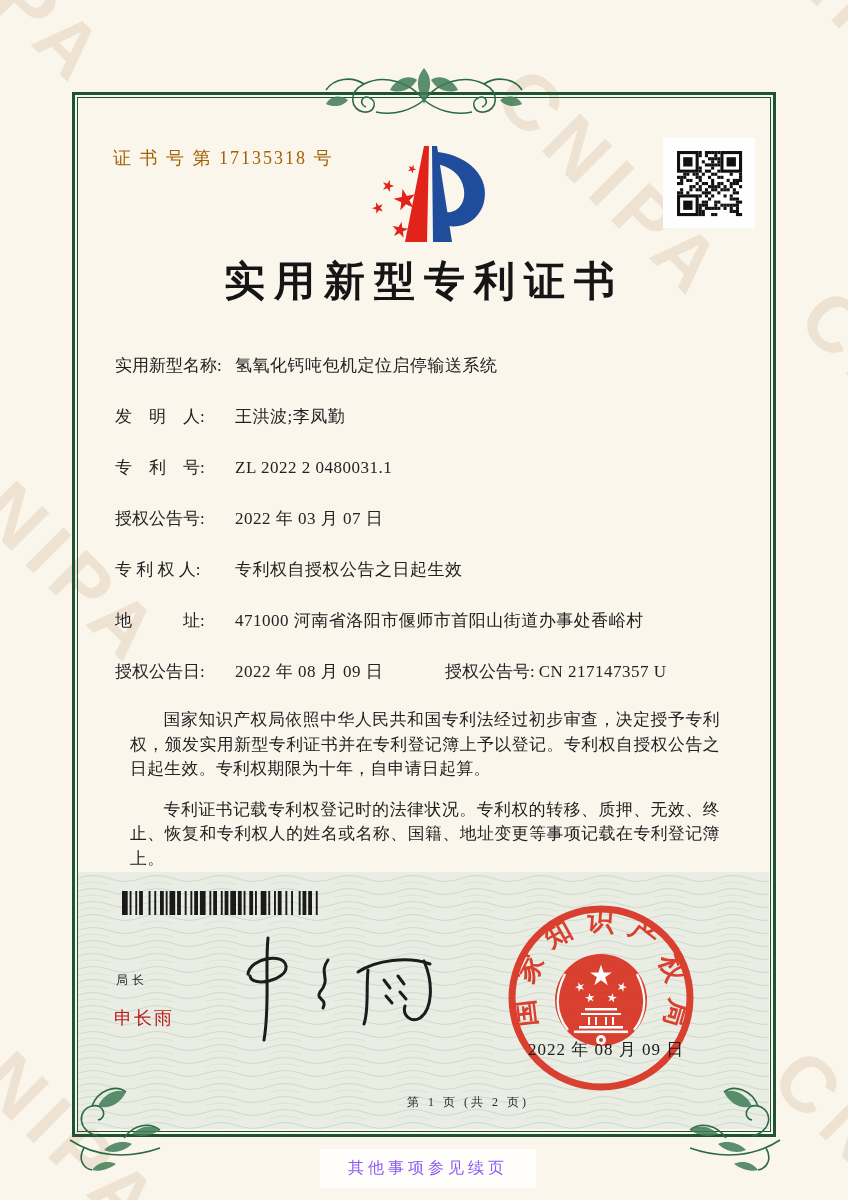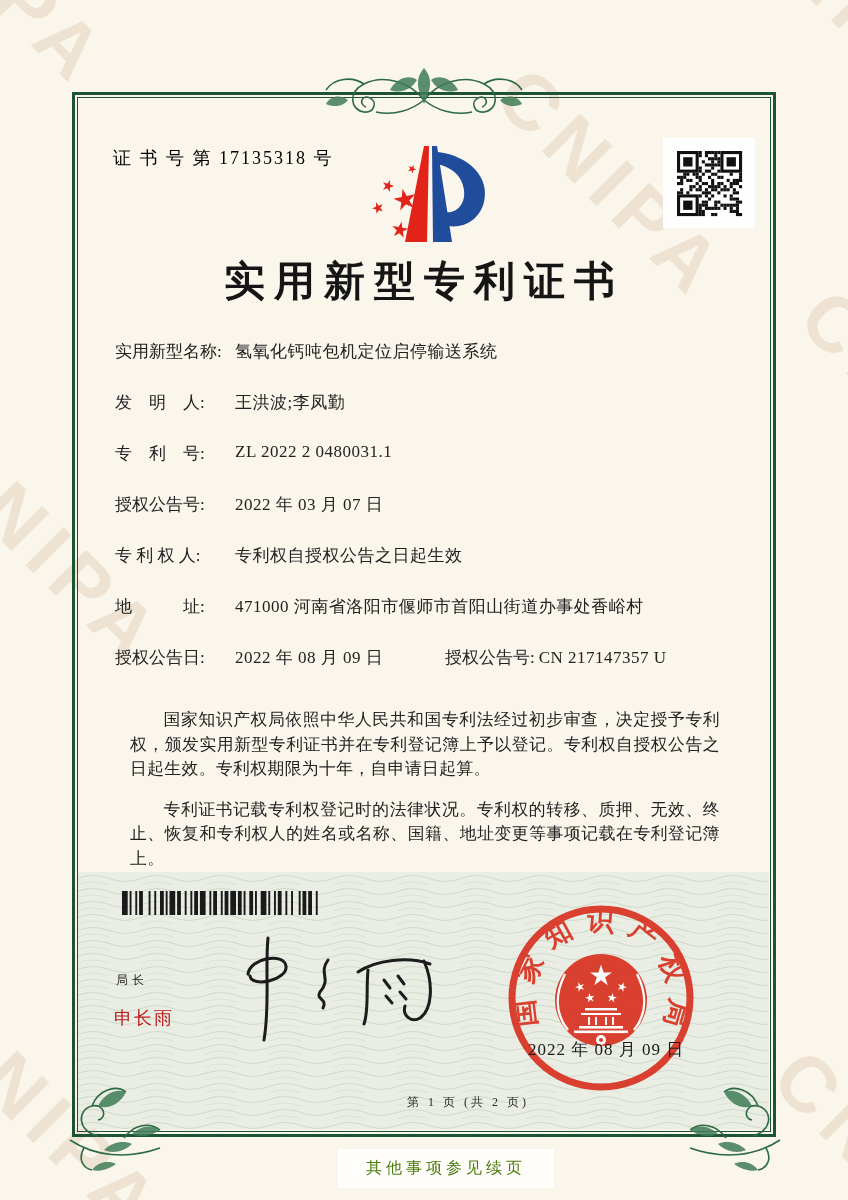--- a/index.html
+++ b/index.html
@@ -9,46 +9,46 @@
   .wm{position:absolute;font-family:"Liberation Sans","DejaVu Sans",sans-serif;
       font-weight:700;font-size:78px;letter-spacing:10px;color:rgba(205,178,144,0.28);
       transform:rotate(45deg);white-space:nowrap;pointer-events:none;}
   
   .frame{position:absolute;left:72px;top:92px;width:698px;height:1039px;
          border:3px solid #1d5434;}
   .frame::after{content:"";position:absolute;inset:2px;border:1px solid #1d5434;}
   
   .band{position:absolute;left:77px;top:872px;width:692px;height:257px;}
   
-  .cert-no{position:absolute;left:113px;top:146px;font-size:18px;letter-spacing:2px;color:#000000;}
+  .cert-no{position:absolute;left:113px;top:146px;font-size:18px;letter-spacing:2px;color:#a16207;}
   .title{position:absolute;left:0;top:254px;width:848px;text-align:center;
          font-size:41px;font-weight:700;letter-spacing:9px;color:#151515;}
   .fields{position:absolute;left:115px;top:340px;width:640px;}
-  .frow{height:51px;display:flex;align-items:flex-start;font-size:17px;color:#222;}
+  .frow{height:51px;display:flex;align-items:center;font-size:17px;color:#222;}
   .flabel{display:inline-block;width:116px;flex:none;}
   .fvalue{margin-left:4px;letter-spacing:0.5px;}
   .fpair{display:flex;align-items:center;}
   .fpair.first{width:330px;flex:none;}
   .paras{position:absolute;left:114px;top:692px;width:622px;font-size:16.8px;
          line-height:24.6px;color:#222;text-align:justify;}
   .paras p{margin:16px;text-indent:2em;letter-spacing:0.4px;}
   .qr-box{position:absolute;left:663px;top:138px;width:92px;height:90px;background:#fefefe;}
   .barcode{position:absolute;left:120px;top:891px;width:365px;height:24px;}
   .director-title{position:absolute;left:116px;top:972px;font-size:12px;color:#222;
                   font-family:"Liberation Sans","DejaVu Sans",sans-serif;letter-spacing:4px;}
   .director-name{position:absolute;left:114px;top:1006px;font-size:18px;color:#b91c1c;
                  font-family:"Liberation Sans","DejaVu Sans",sans-serif;letter-spacing:2px;}
   .signature{position:absolute;left:238px;top:934px;}
   .seal{position:absolute;left:501px;top:898px;}
   .seal-date{position:absolute;left:506px;top:1038px;width:200px;text-align:center;
              font-size:17px;color:#1c1c1c;letter-spacing:1px;}
   .page-no{position:absolute;left:0;top:1094px;width:848px;text-align:center;
            font-size:12px;letter-spacing:3px;color:#2a2a2a;padding-left:44px;}
-  .cont-box{position:absolute;left:446px;top:1149px;transform:translateX(-50%);
-            background:#fffefb;padding:9px 28px;font-size:16px;letter-spacing:4px;color:#4d7c0f;}
+  .cont-box{position:absolute;left:428px;top:1149px;transform:translateX(-50%);
+            background:#fffefb;padding:9px 28px;font-size:16px;letter-spacing:4px;color:#8b5cf6;}
   .orn-top{position:absolute;left:318px;top:60px;}
   .orn-bl{position:absolute;left:64px;top:1078px;}
   .orn-br{position:absolute;left:674px;top:1078px;transform:scaleX(-1);}
 </style>
 </head>
 <body>
 
 <div class="page">
 
   <svg width="0" height="0" style="position:absolute" aria-hidden="true">

